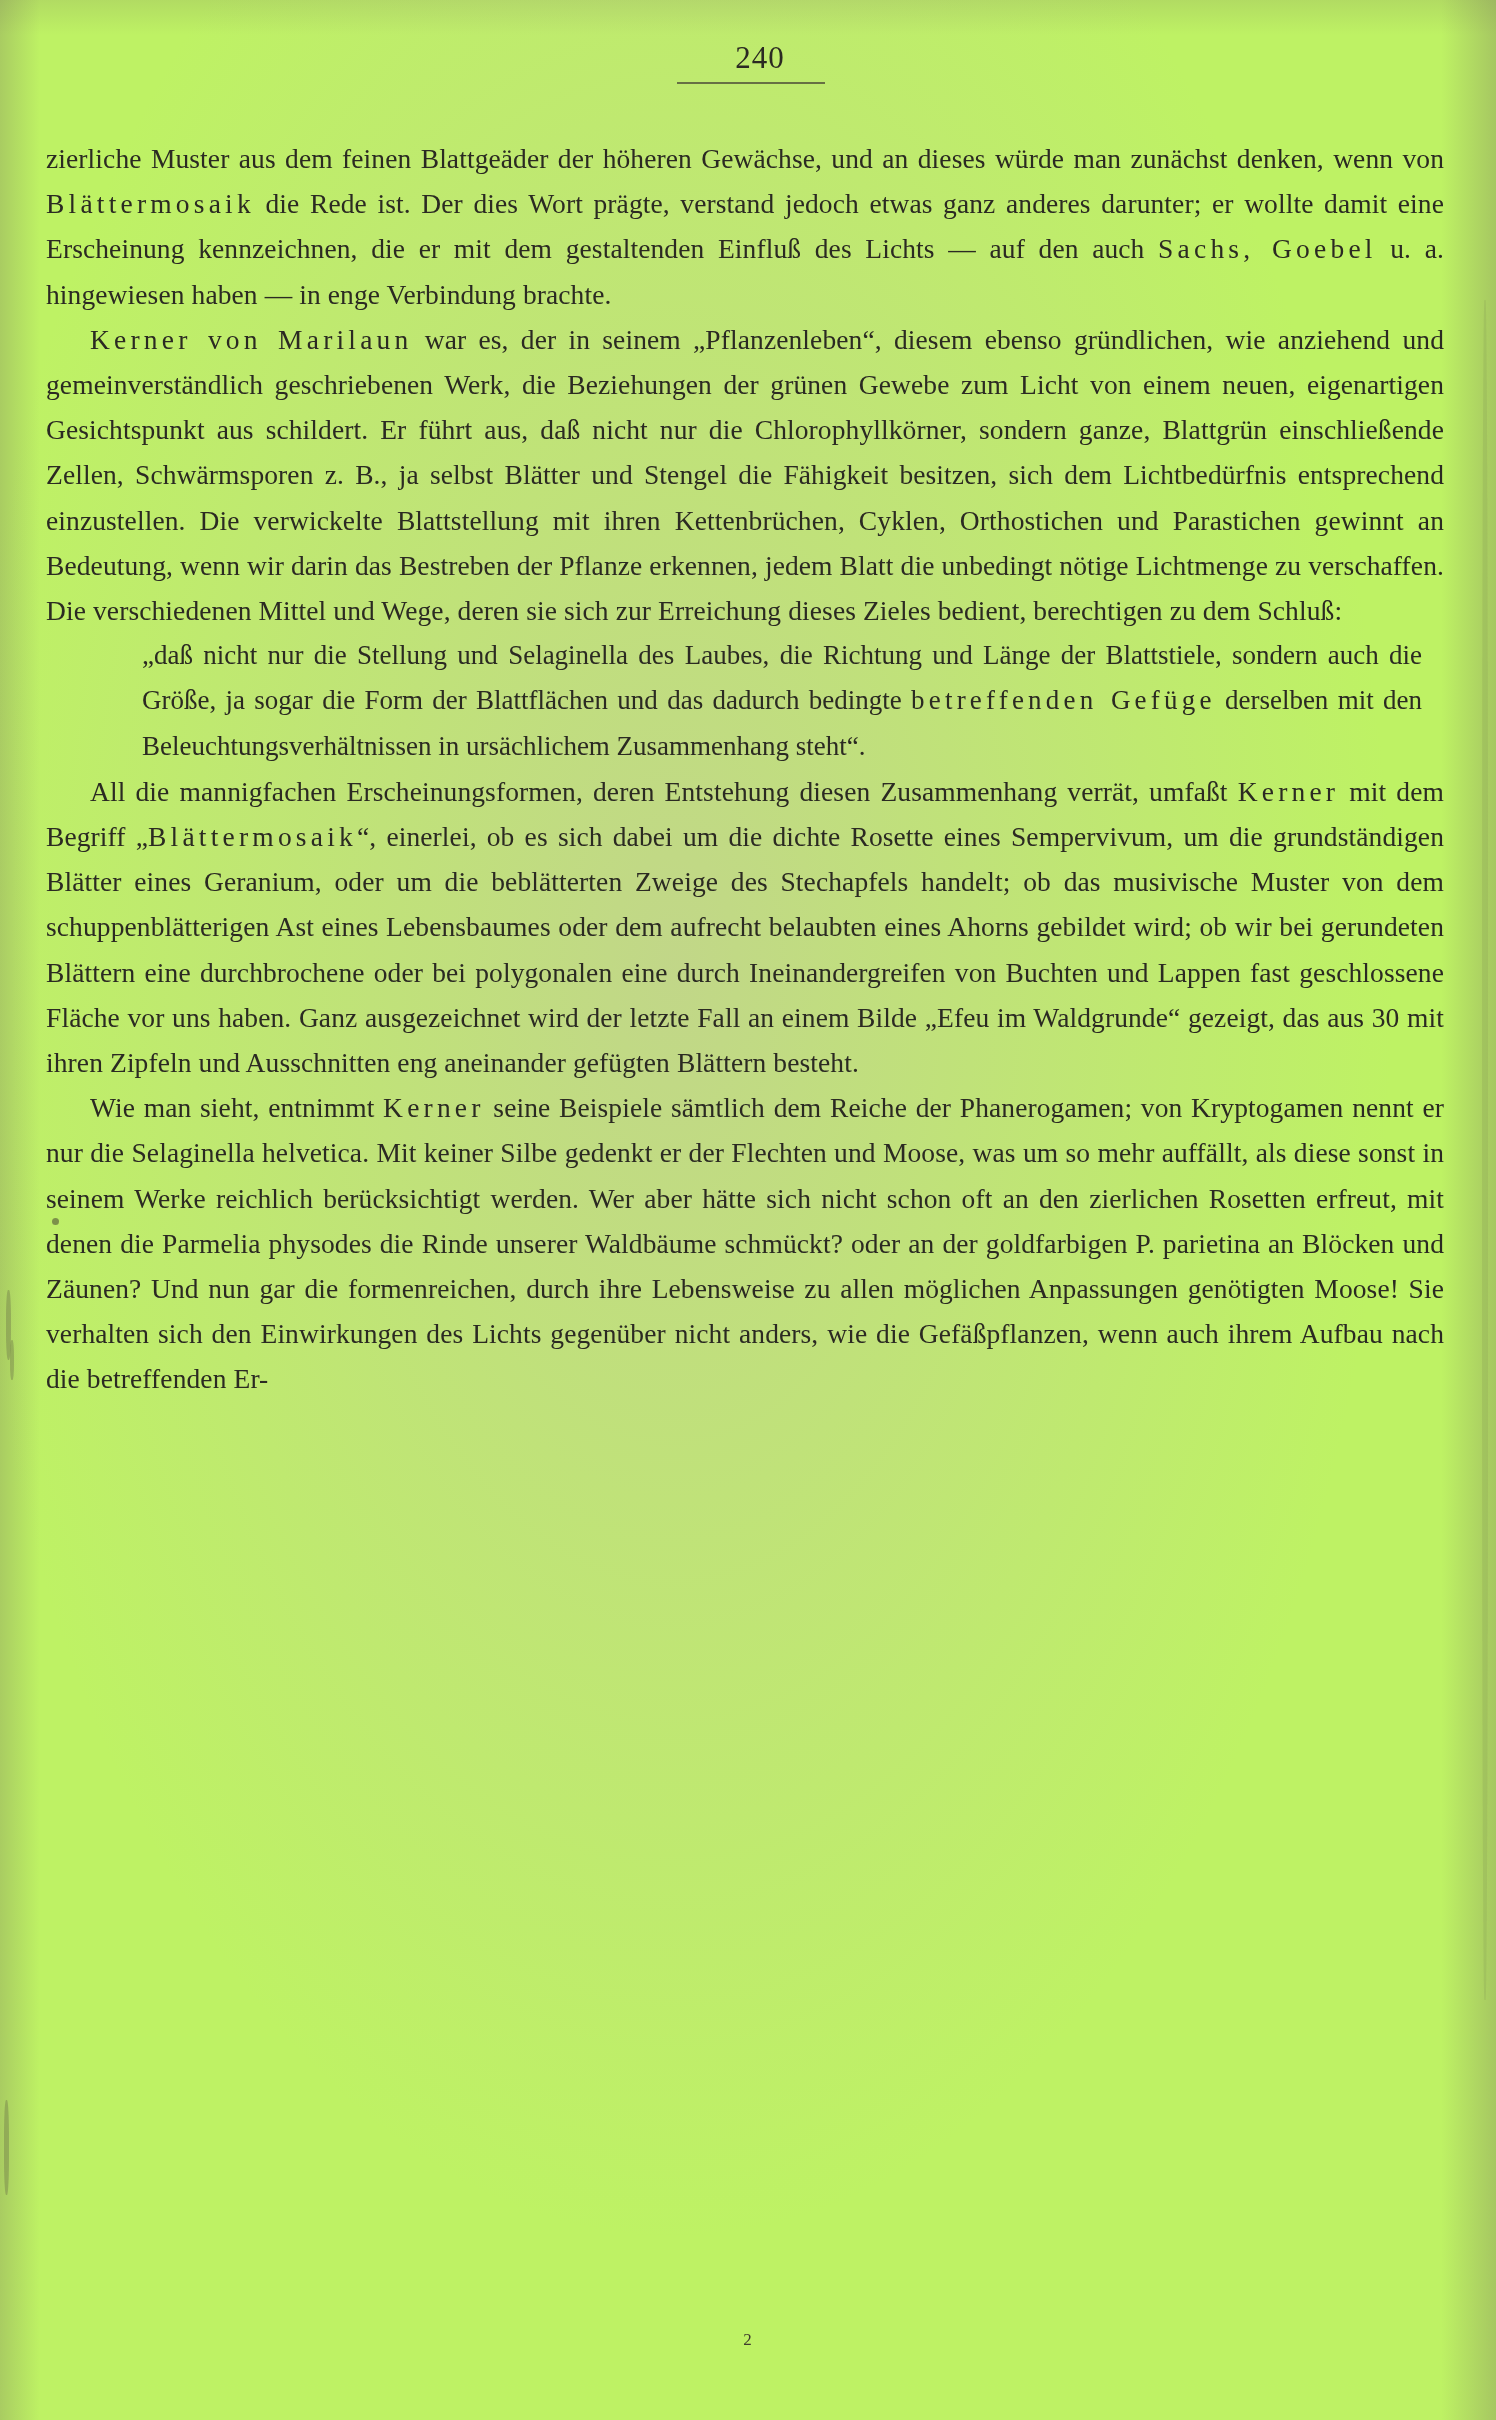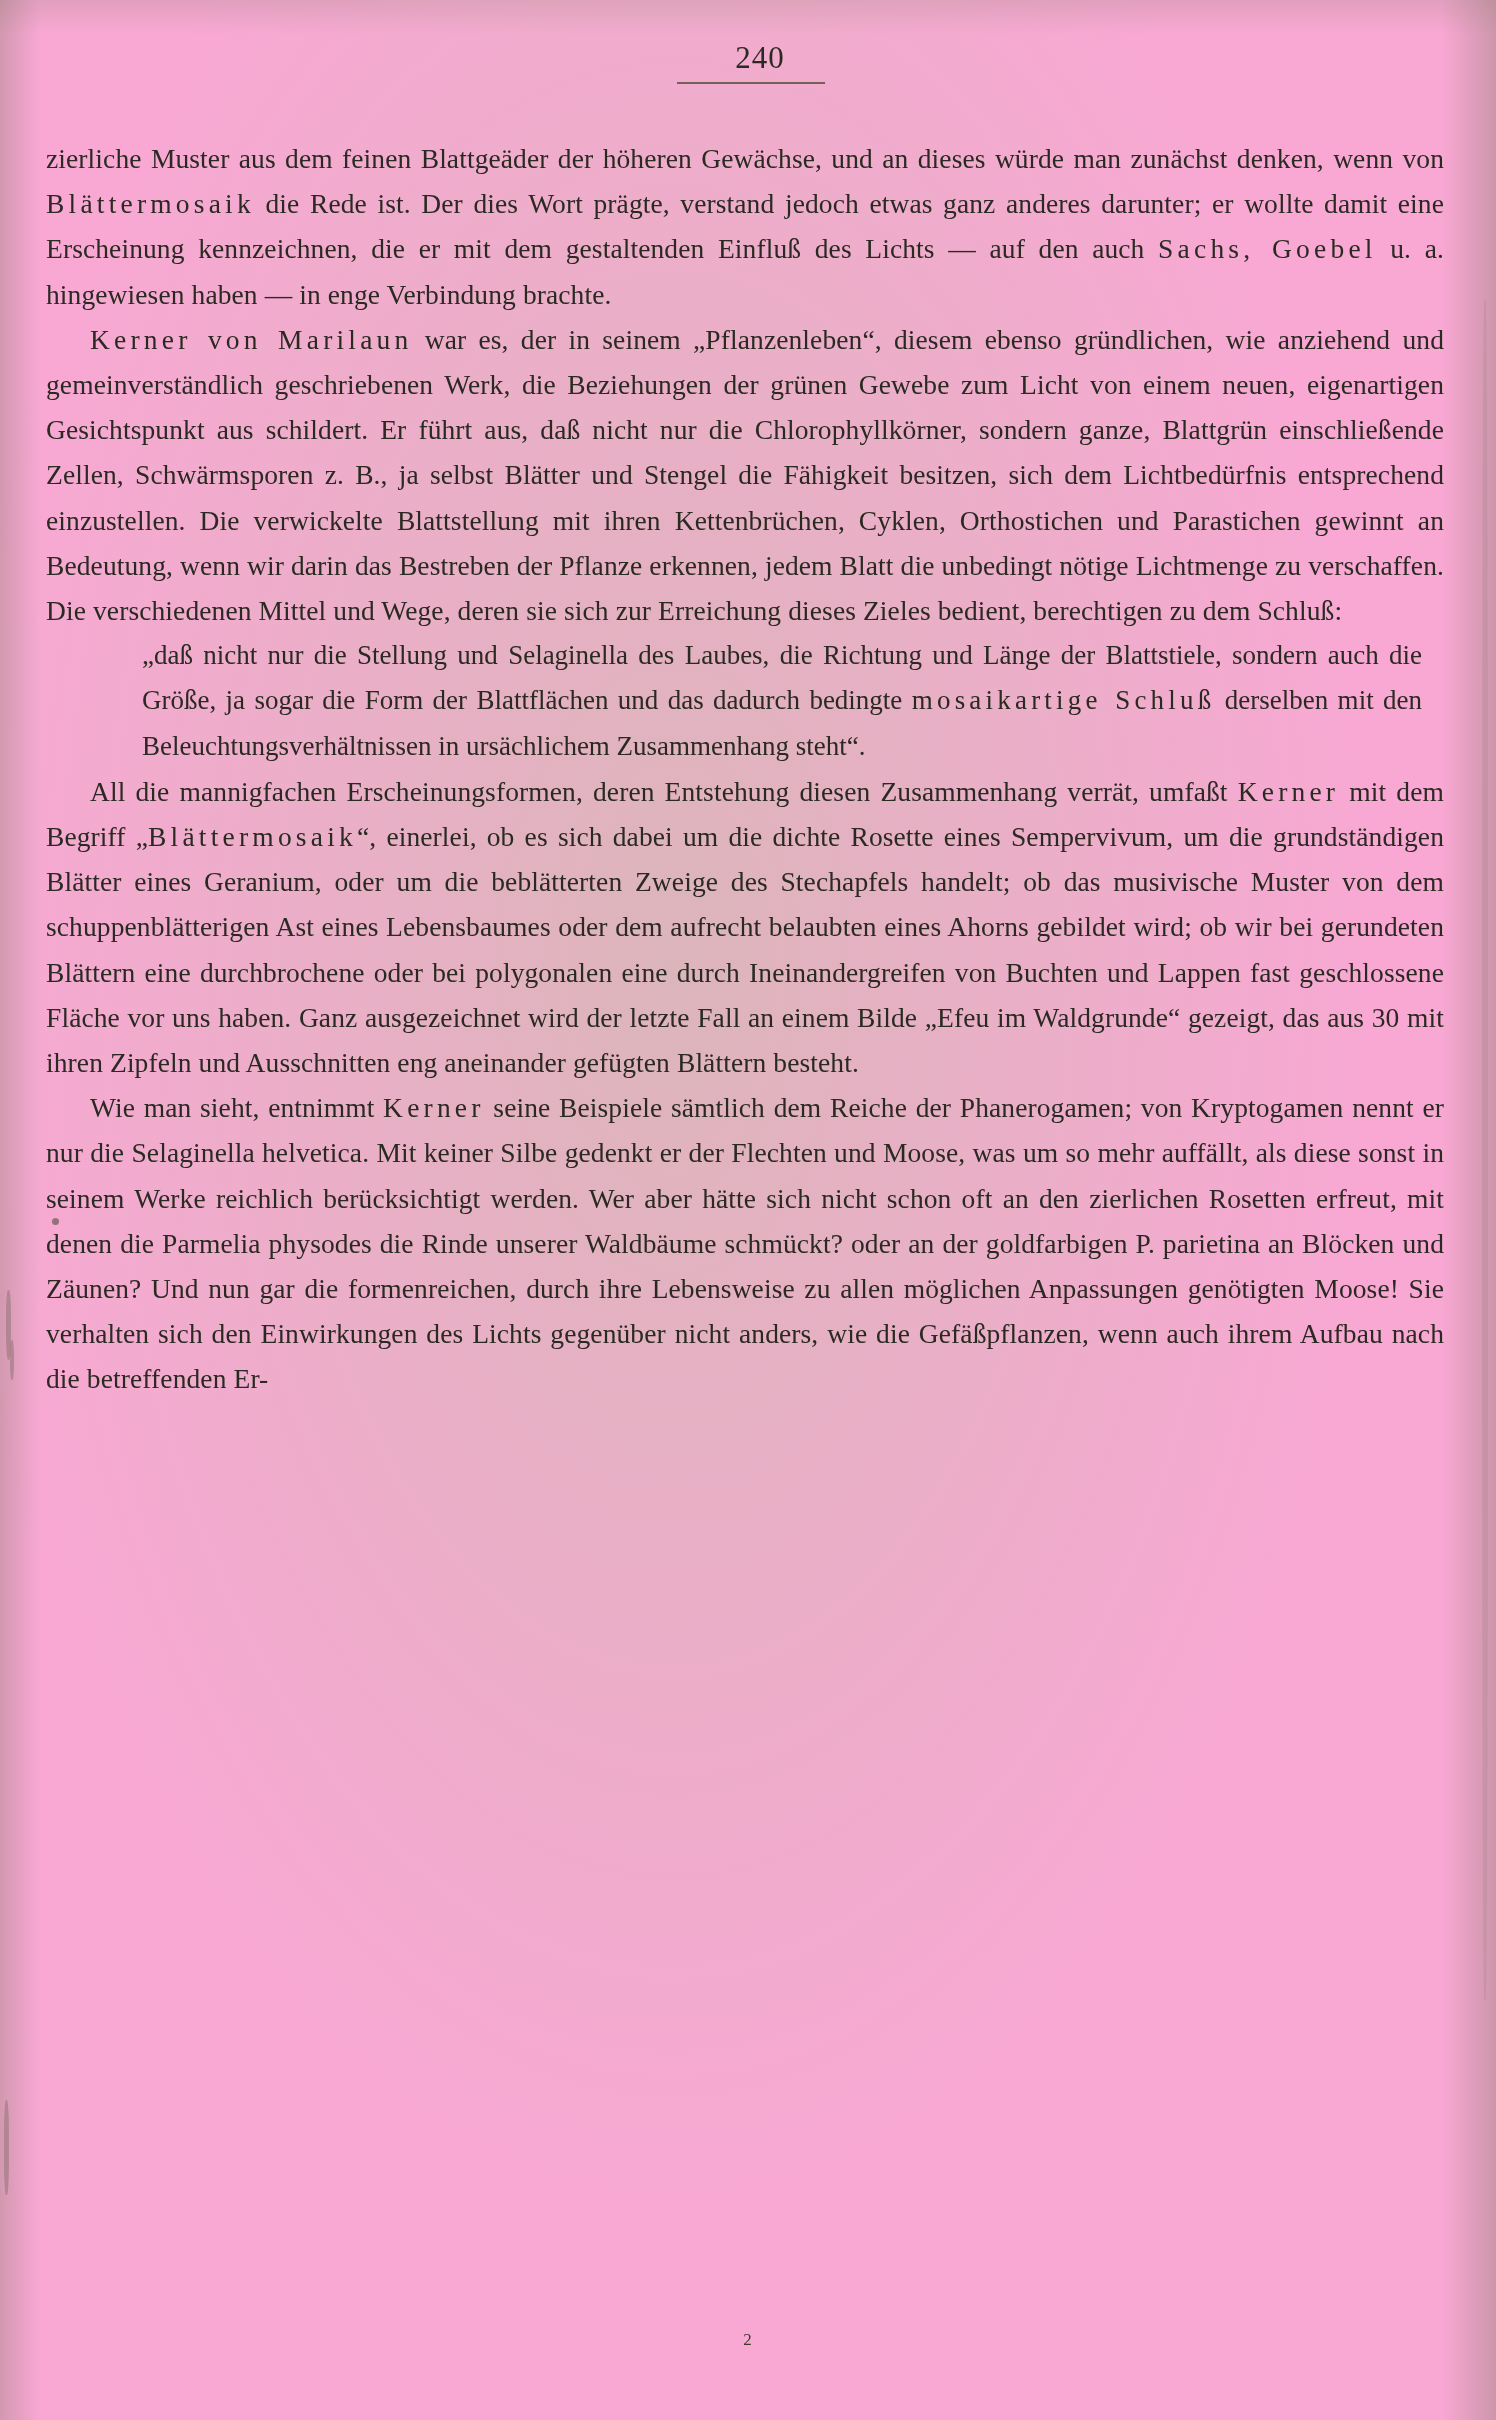--- a/index.html
+++ b/index.html
@@ -4,21 +4,21 @@
 <style>
   html, body {
     margin: 0;
     padding: 0;
     background: #a9a68c;
   }
   .page {
     position: relative;
     width: 1496px;
     height: 2420px;
-    background: #f9a8d4;
+    background: #bef264;
     overflow: hidden;
     font-family: "Liberation Serif", serif;
     color: #2b2a22;
   }
   
   .paper-tone {
     position: absolute;
     inset: 0;
     background:
       radial-gradient(ellipse at 45% 40%, rgba(196,192,166,0.55) 0%, rgba(168,164,137,0.0) 62%),
@@ -115,20 +115,20 @@
 
   <div class="side-dot" style="left:52px; top:1218px;"></div>
 
   <div class="content">
     <div class="folio">240</div>
     <div class="folio-rule"></div>
 
     <div class="body-block">
         <p class=""><span>zierliche Muster aus dem feinen Blattgeäder der höheren Gewächse, und an dieses würde man zunächst denken, wenn von </span><span class="sp">Blättermosaik</span><span> die Rede ist. Der dies Wort prägte, verstand jedoch etwas ganz anderes darunter; er wollte damit eine Erscheinung kennzeichnen, die er mit dem gestaltenden Einfluß des Lichts — auf den auch </span><span class="sp">Sachs, Goebel</span><span> u. a. hingewiesen haben — in enge Verbindung brachte.</span></p>
         <p class="indent"><span class="sp">Kerner von Marilaun</span><span> war es, der in seinem „Pflanzenleben“, diesem ebenso gründlichen, wie anziehend und gemeinverständlich geschriebenen Werk, die Beziehungen der grünen Gewebe zum Licht von einem neuen, eigenartigen Gesichtspunkt aus schildert. Er führt aus, daß nicht nur die Chlorophyllkörner, sondern ganze, Blattgrün einschließende Zellen, Schwärmsporen z. B., ja selbst Blätter und Stengel die Fähigkeit besitzen, sich dem Lichtbedürfnis entsprechend einzustellen. Die verwickelte Blattstellung mit ihren Kettenbrüchen, Cyklen, Orthostichen und Parastichen gewinnt an Bedeutung, wenn wir darin das Bestreben der Pflanze erkennen, jedem Blatt die unbedingt nötige Lichtmenge zu verschaffen. Die verschiedenen Mittel und Wege, deren sie sich zur Erreichung dieses Zieles bedient, berechtigen zu dem Schluß:</span></p>
-        <div class="quote"><span>„daß nicht nur die Stellung und Selaginella des Laubes, die Richtung und Länge der Blattstiele, sondern auch die Größe, ja sogar die Form der Blattflächen und das dadurch bedingte </span><span class="sp">mosaikartige Schluß</span><span> derselben mit den Beleuchtungsverhältnissen in ursächlichem Zusammenhang steht“.</span></div>
+        <div class="quote"><span>„daß nicht nur die Stellung und Selaginella des Laubes, die Richtung und Länge der Blattstiele, sondern auch die Größe, ja sogar die Form der Blattflächen und das dadurch bedingte </span><span class="sp">betreffenden Gefüge</span><span> derselben mit den Beleuchtungsverhältnissen in ursächlichem Zusammenhang steht“.</span></div>
         <p class="indent"><span>All die mannigfachen Erscheinungsformen, deren Entstehung diesen Zusammenhang verrät, umfaßt </span><span class="sp">Kerner</span><span> mit dem Begriff „</span><span class="sp">Blättermosaik</span><span>“, einerlei, ob es sich dabei um die dichte Rosette eines </span><span class="it">Sempervivum,</span><span> um die grundständigen Blätter eines </span><span class="it">Geranium,</span><span> oder um die beblätterten Zweige des Stechapfels handelt; ob das musivische Muster von dem schuppenblätterigen Ast eines Lebensbaumes oder dem aufrecht belaubten eines Ahorns gebildet wird; ob wir bei gerundeten Blättern eine durchbrochene oder bei polygonalen eine durch Ineinandergreifen von Buchten und Lappen fast geschlossene Fläche vor uns haben. Ganz ausgezeichnet wird der letzte Fall an einem Bilde „Efeu im Waldgrunde“ gezeigt, das aus 30 mit ihren Zipfeln und Ausschnitten eng aneinander gefügten Blättern besteht.</span></p>
         <p class="indent"><span>Wie man sieht, entnimmt </span><span class="sp">Kerner</span><span> seine Beispiele sämtlich dem Reiche der Phanerogamen; von Kryptogamen nennt er nur die </span><span class="it">Selaginella helvetica.</span><span> Mit keiner Silbe gedenkt er der Flechten und Moose, was um so mehr auffällt, als diese sonst in seinem Werke reichlich berücksichtigt werden. Wer aber hätte sich nicht schon oft an den zierlichen Rosetten erfreut, mit denen die </span><span class="it">Parmelia physodes</span><span> die Rinde unserer Waldbäume schmückt? oder an der goldfarbigen </span><span class="it">P. parietina</span><span> an Blöcken und Zäunen? Und nun gar die formenreichen, durch ihre Lebensweise zu allen möglichen Anpassungen genötigten Moose! Sie verhalten sich den Einwirkungen des Lichts gegenüber nicht anders, wie die Gefäßpflanzen, wenn auch ihrem Aufbau nach die betreffenden Er-</span></p>
       </div>
   </div>
 
   <div class="footmark">2</div>
 </div>
 
 </body></html>

